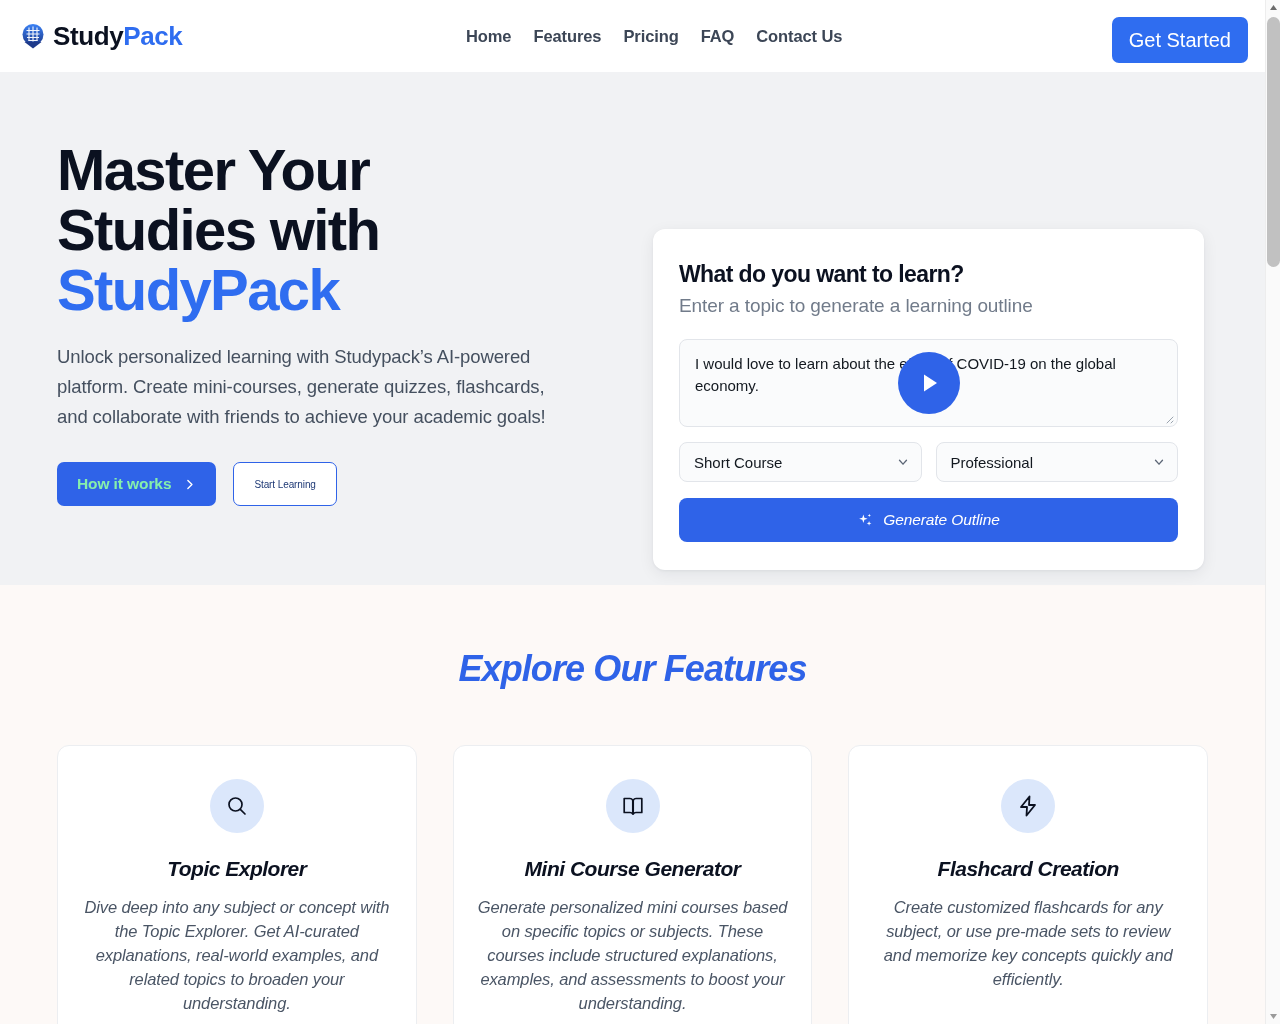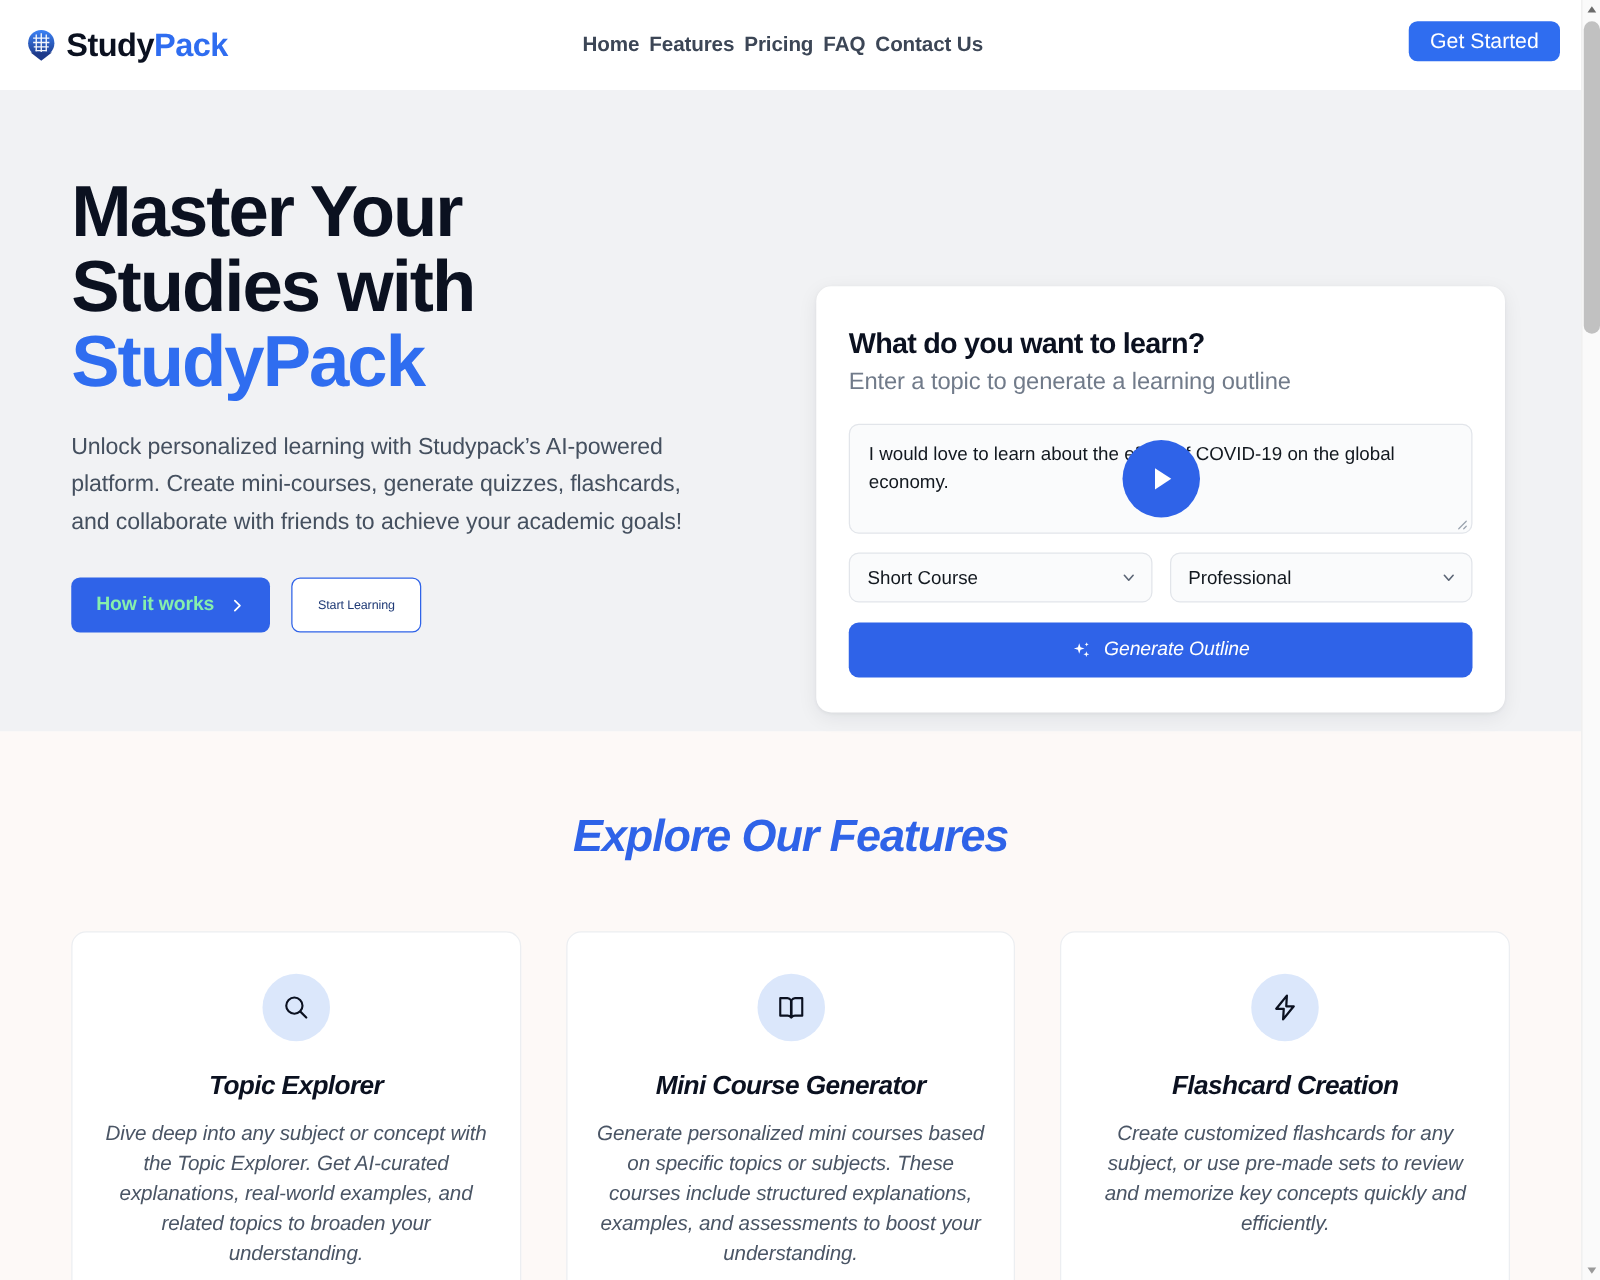--- a/index.html
+++ b/index.html
@@ -64,43 +64,43 @@
   .logo-text .pack { color: #2f6df0; }
   .logo-text .study { color: #0b1120; }
 
   .nav {
     position: absolute;
     left: 466px;
     top: 0;
     height: 72px;
     display: flex;
     align-items: center;
-    gap: 8px;
+    gap: 22px;
   }
   .nav a {
     font-size: 16.5px;
     font-weight: 700;
     color: #3c4656;
     text-decoration: none;
     white-space: nowrap;
     letter-spacing: -0.1px;
   }
 
   .get-started {
     position: absolute;
     right: 17px;
     top: 17px;
-    height: 32px;
+    height: 46px;
     padding: 13px 17px;
     border: none;
     border-radius: 7px;
     background: #2f6df0;
     color: #ffffff;
     font-family: "Liberation Sans", sans-serif;
-    font-size: 17px;
+    font-size: 20px;
     font-weight: 400;
     cursor: pointer;
     display: flex;
     align-items: center;
     justify-content: center;
     white-space: nowrap;
   }
 
   
   .hero {

